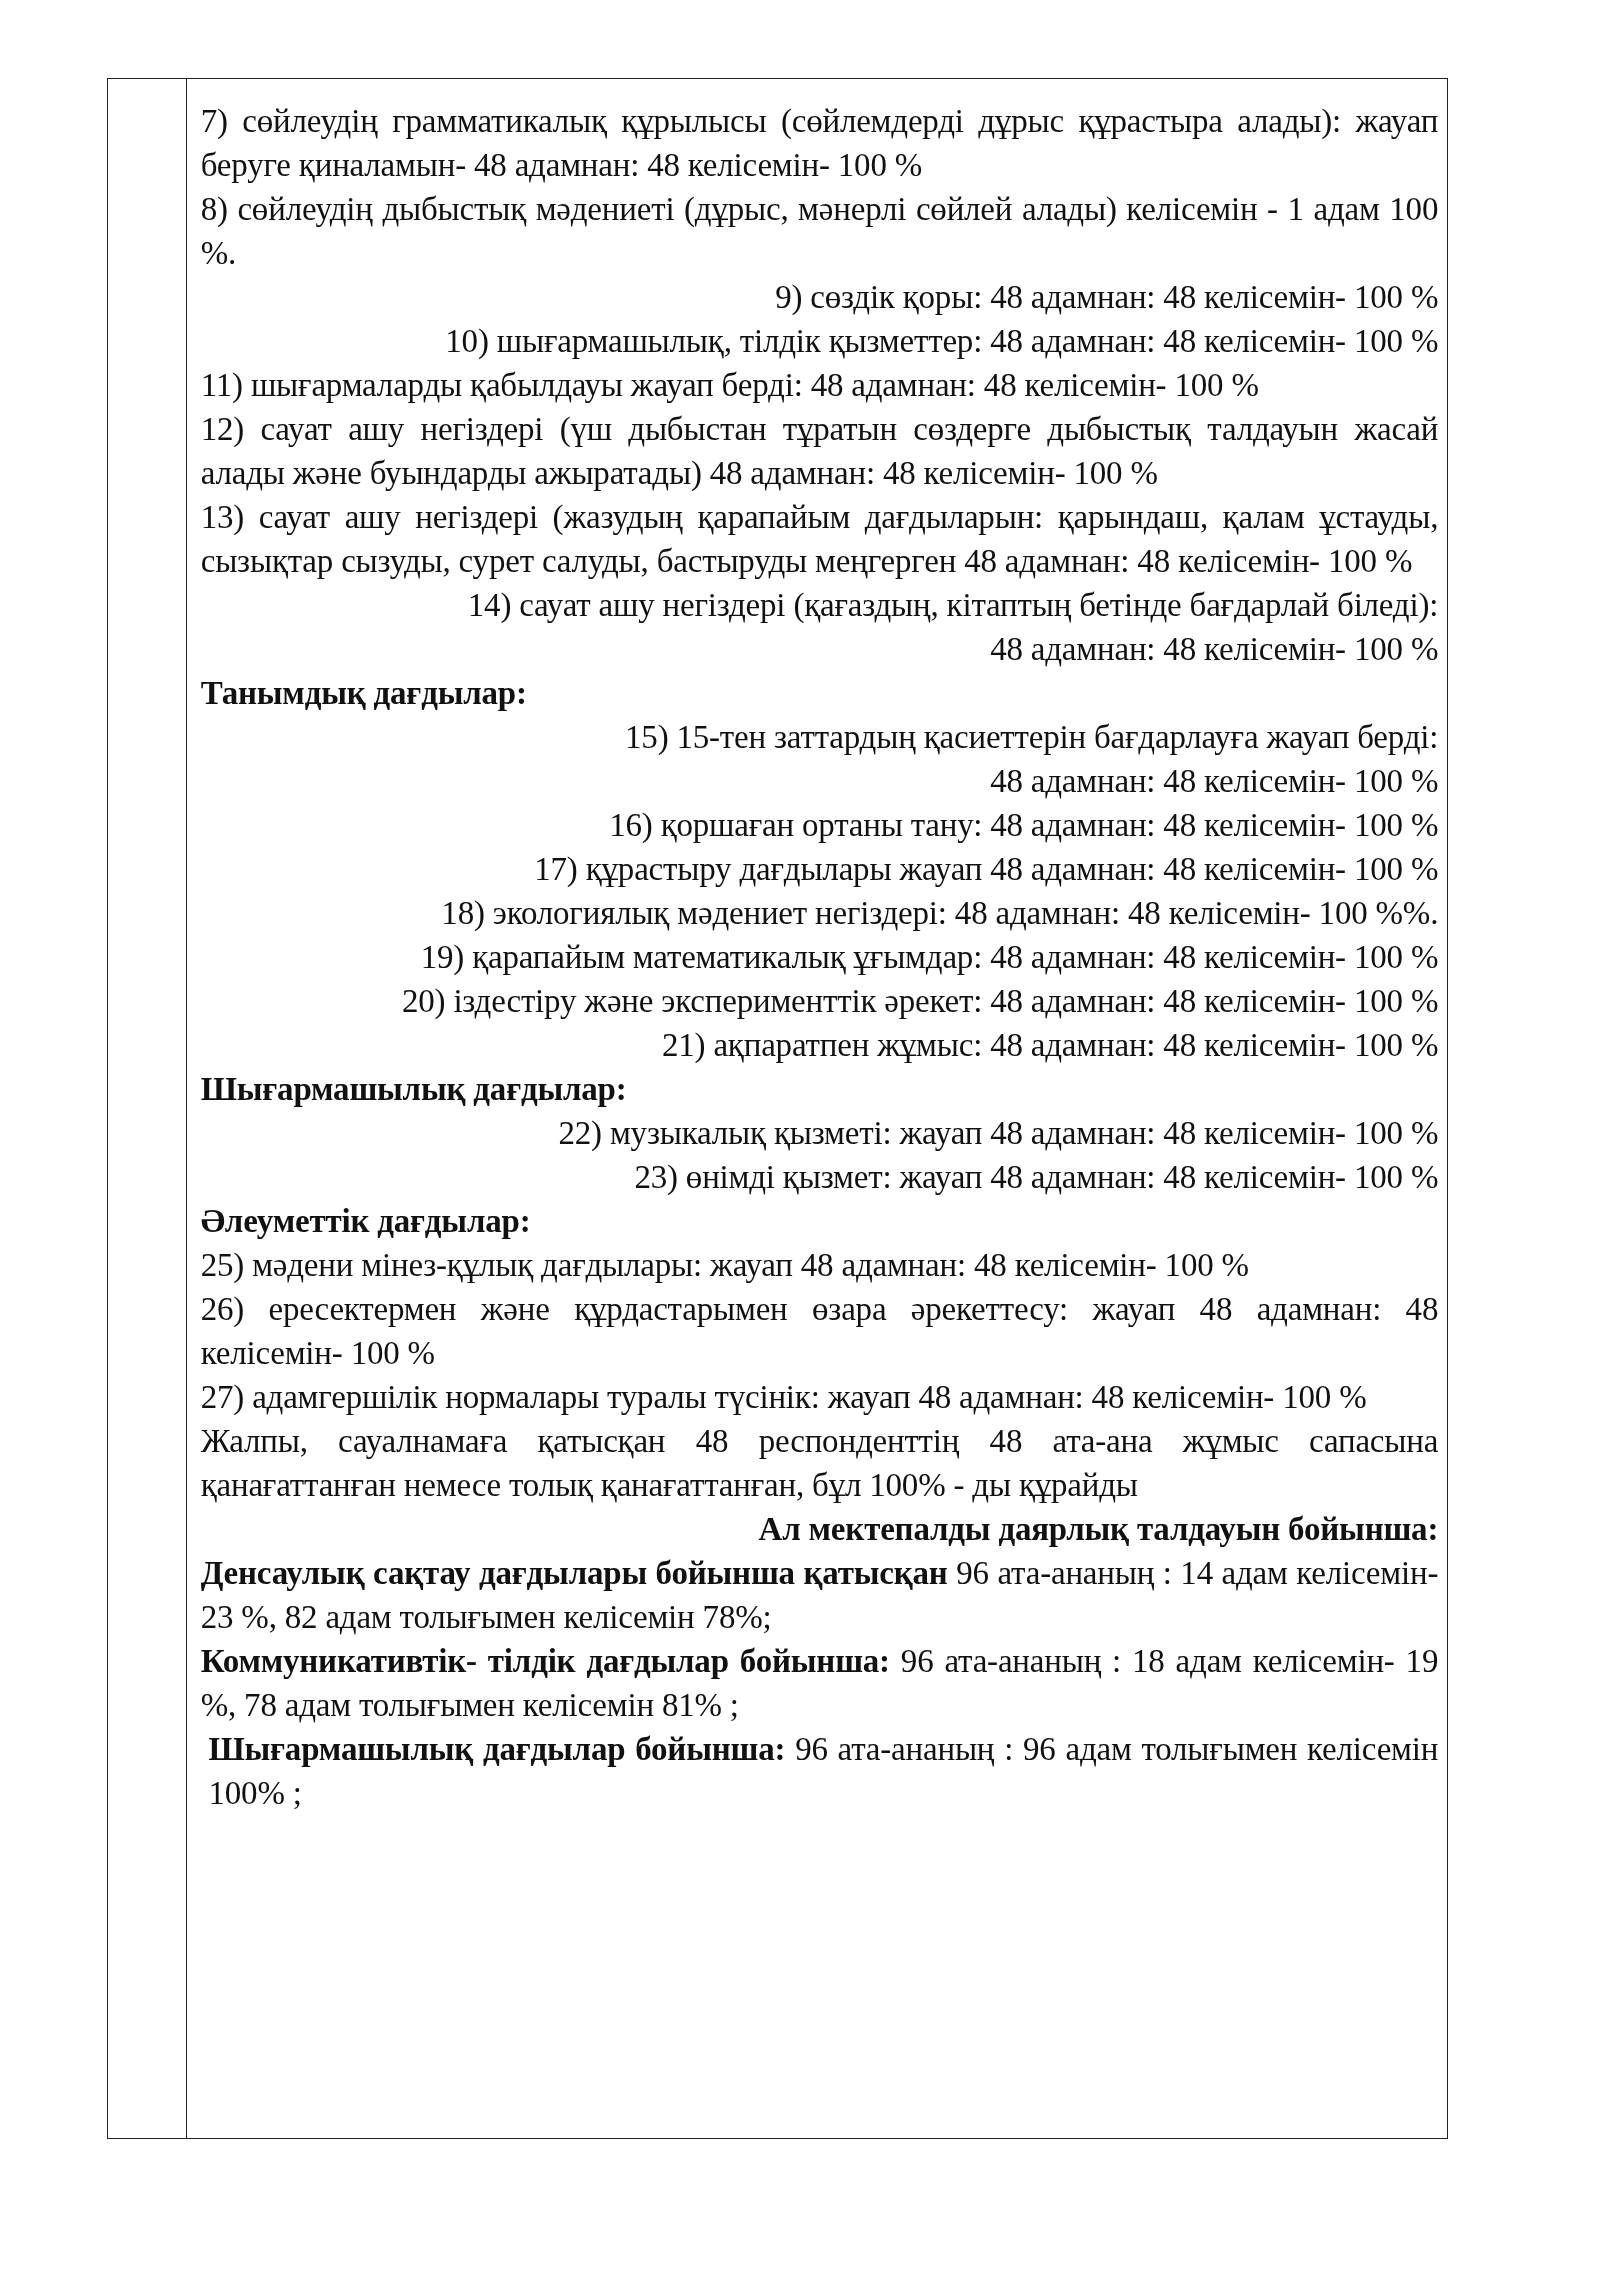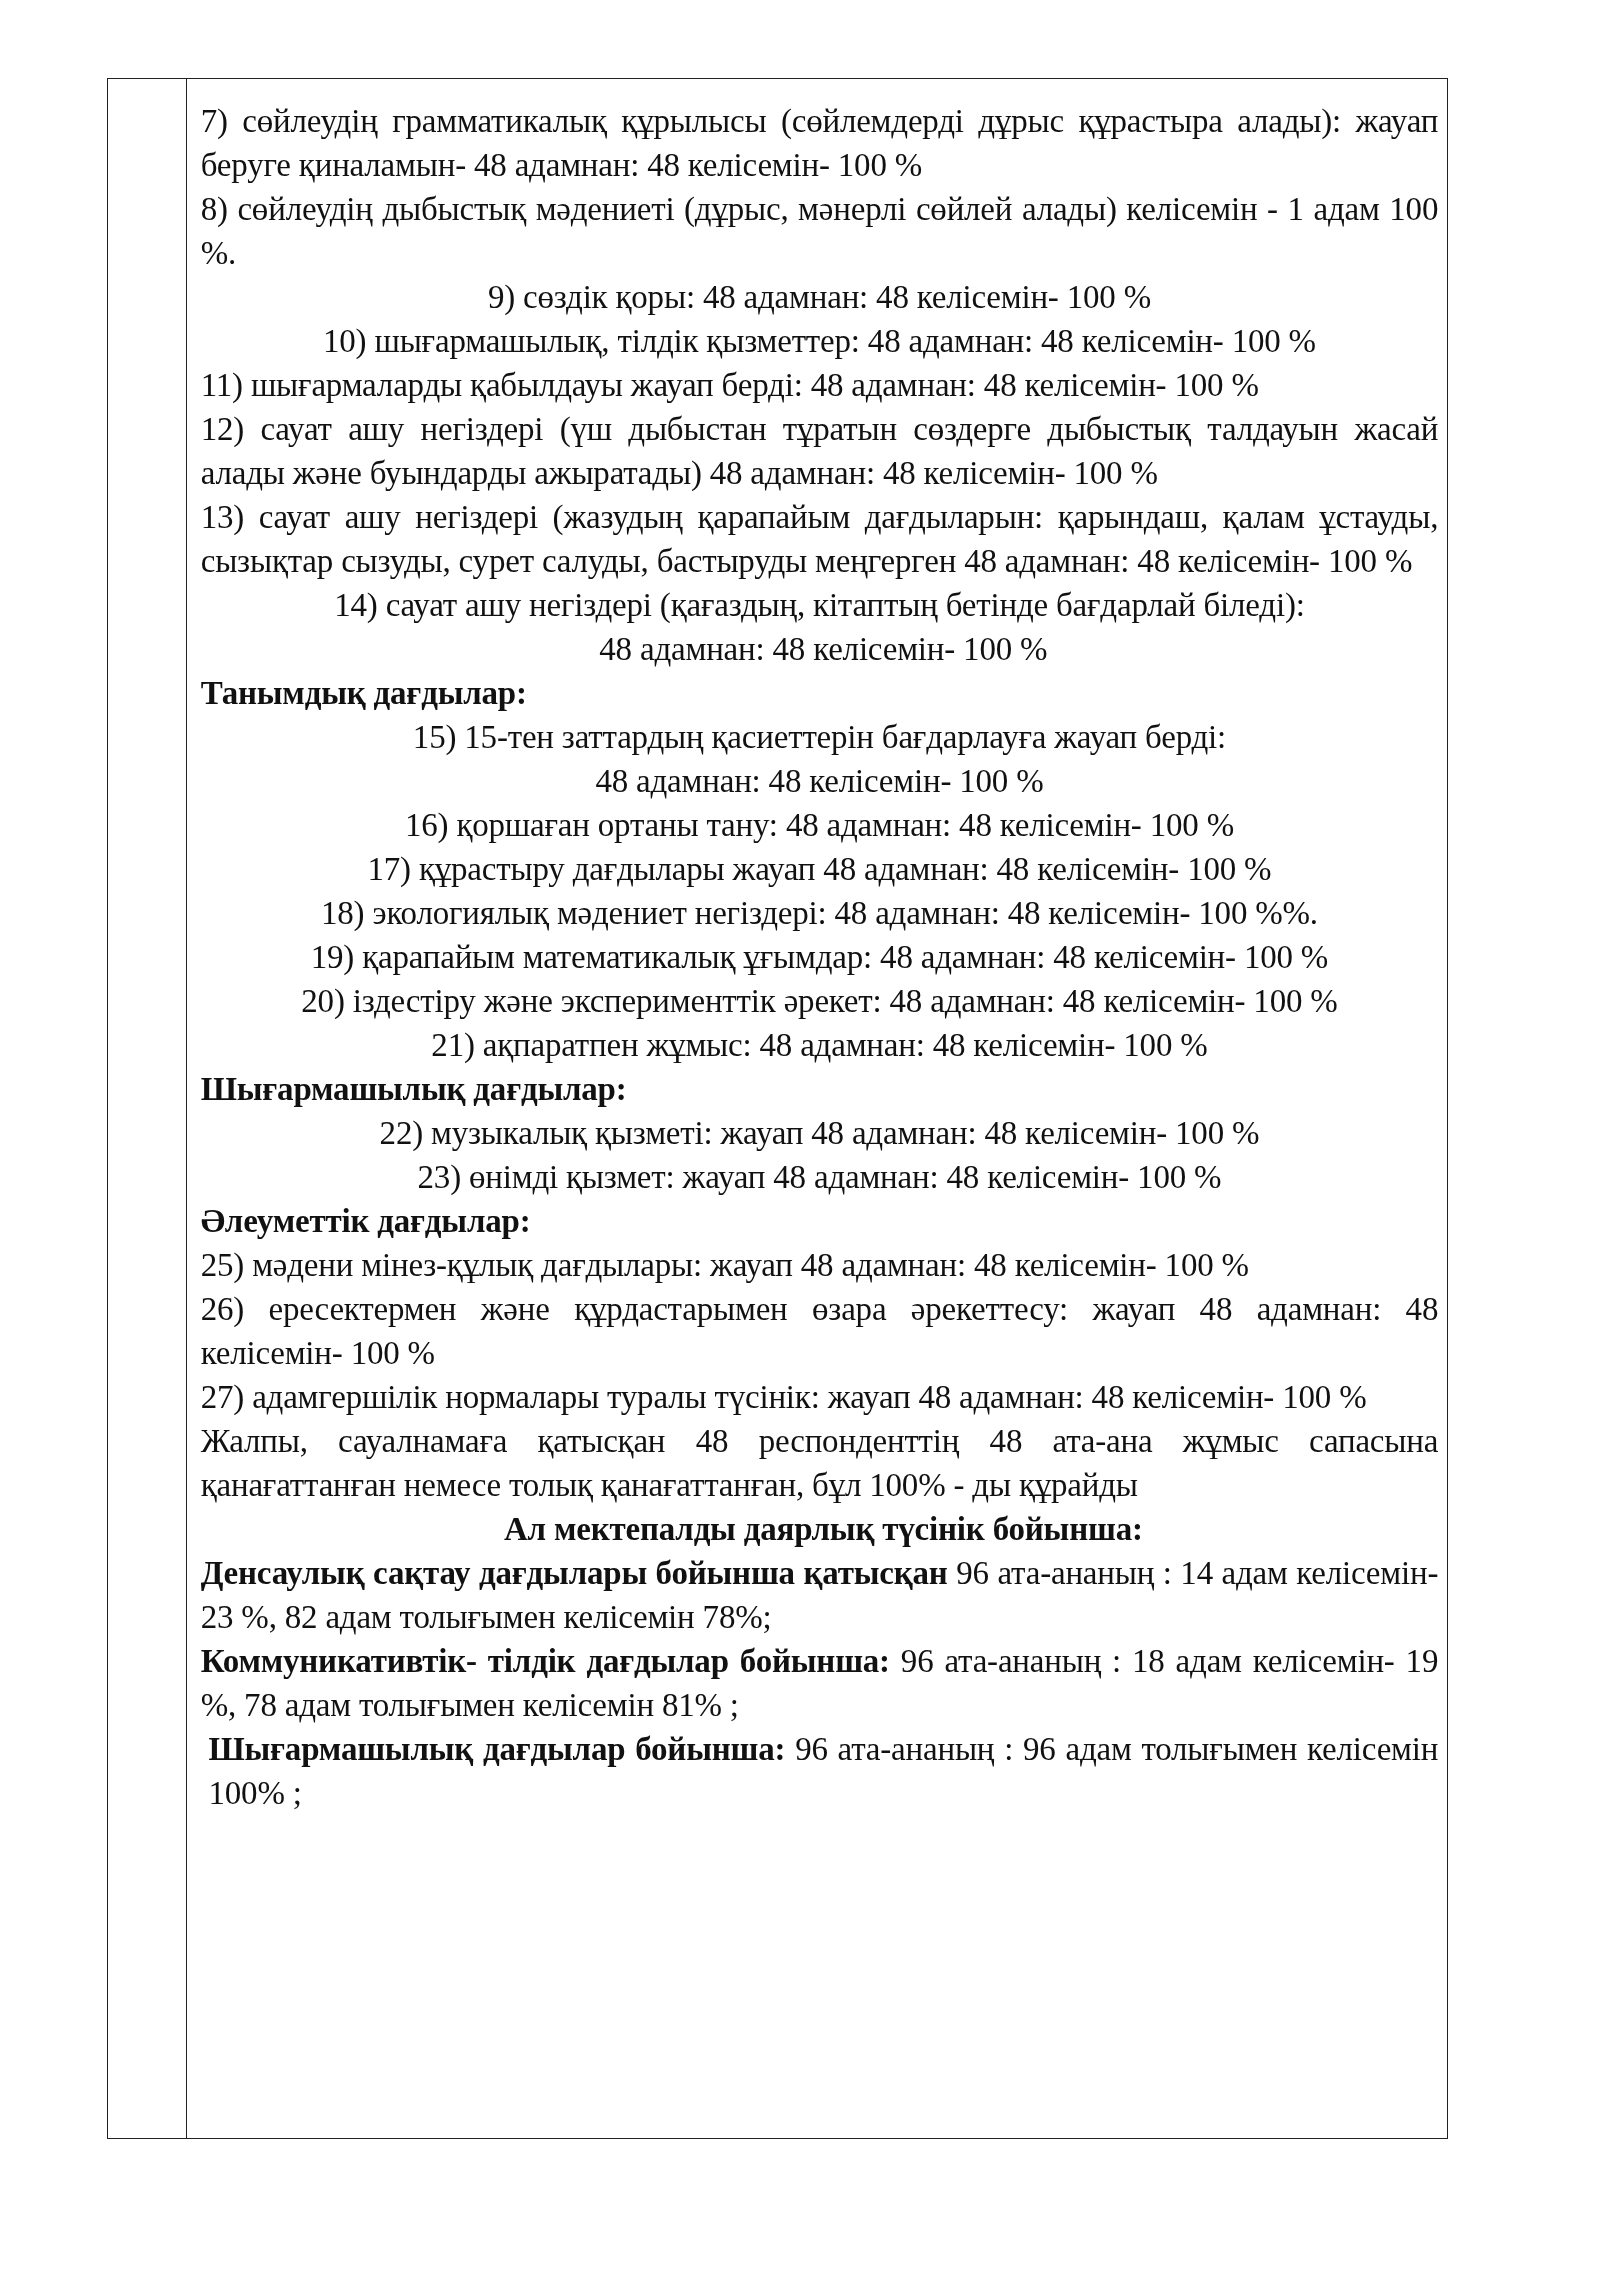--- a/index.html
+++ b/index.html
@@ -4,21 +4,21 @@
 <style>
   html, body { margin: 0; padding: 0; background: #ffffff; }
   body { width: 1621px; height: 2293px; position: relative; overflow: hidden;
          font-family: "Liberation Serif", "DejaVu Serif", serif; color: #111; }
   .table { position: absolute; left: 107px; top: 78px; width: 1341px; height: 2061px;
            border: 1.5px solid #222; box-sizing: border-box; display: flex; }
   .col-left { width: 79px; border-right: 1.5px solid #222; box-sizing: border-box; flex: none; }
   .col-right { flex: 1; padding: 3.9px 8.8px 0 13.7px; box-sizing: border-box;
                font-size: 33px; line-height: 44px; letter-spacing: -0.2px; margin-top: 16px; }
   .p { margin: 0; text-align: justify; }
-  .p.left { text-align: center; }
+  .p.left { text-align: right; }
   .h { margin: 0; text-align: left; font-weight: bold; }
   .b { font-weight: bold; }
   .ind { padding-left: 7.8px; }
 </style>
 </head>
 <body>
 
 <div class="table">
   <div class="col-left"></div>
   <div class="col-right">
@@ -45,20 +45,20 @@
     <p class="h">Шығармашылық дағдылар:</p>
     <p class="p left">22) музыкалық қызметі: жауап 48 адамнан: 48 келісемін- 100 %</p>
     <p class="p left">23) өнімді қызмет: жауап 48 адамнан: 48 келісемін- 100 %</p>
 
     <p class="h">Әлеуметтік дағдылар:</p>
     <p class="p">25) мәдени мінез-құлық дағдылары: жауап 48 адамнан: 48 келісемін- 100 %</p>
     <p class="p">26) ересектермен және құрдастарымен өзара әрекеттесу: жауап 48 адамнан: 48 келісемін- 100 %</p>
     <p class="p">27) адамгершілік нормалары туралы түсінік: жауап 48 адамнан: 48 келісемін- 100 %</p>
 
     <p class="p">Жалпы, сауалнамаға қатысқан 48 респонденттің 48 ата-ана жұмыс сапасына қанағаттанған немесе толық қанағаттанған, бұл 100% - ды құрайды</p>
-    <p class="p left b ind">Ал мектепалды даярлық түсінік бойынша:</p>
+    <p class="p left b ind">Ал мектепалды даярлық талдауын бойынша:</p>
 
     <p class="p"><span class="b">Денсаулық сақтау дағдылары бойынша қатысқан</span><span> 96 ата-ананың : 14 адам келісемін- 23 %, 82 адам толығымен келісемін 78%;</span></p>
     <p class="p"><span class="b">Коммуникативтік- тілдік дағдылар бойынша:</span><span> 96 ата-ананың : 18 адам келісемін- 19 %, 78 адам толығымен келісемін 81% ;</span></p>
     <p class="p ind"><span class="b">Шығармашылық дағдылар бойынша:</span><span> 96 ата-ананың : 96 адам толығымен келісемін 100% ;</span></p>
   </div>
 </div>
 
 
 </body></html>

